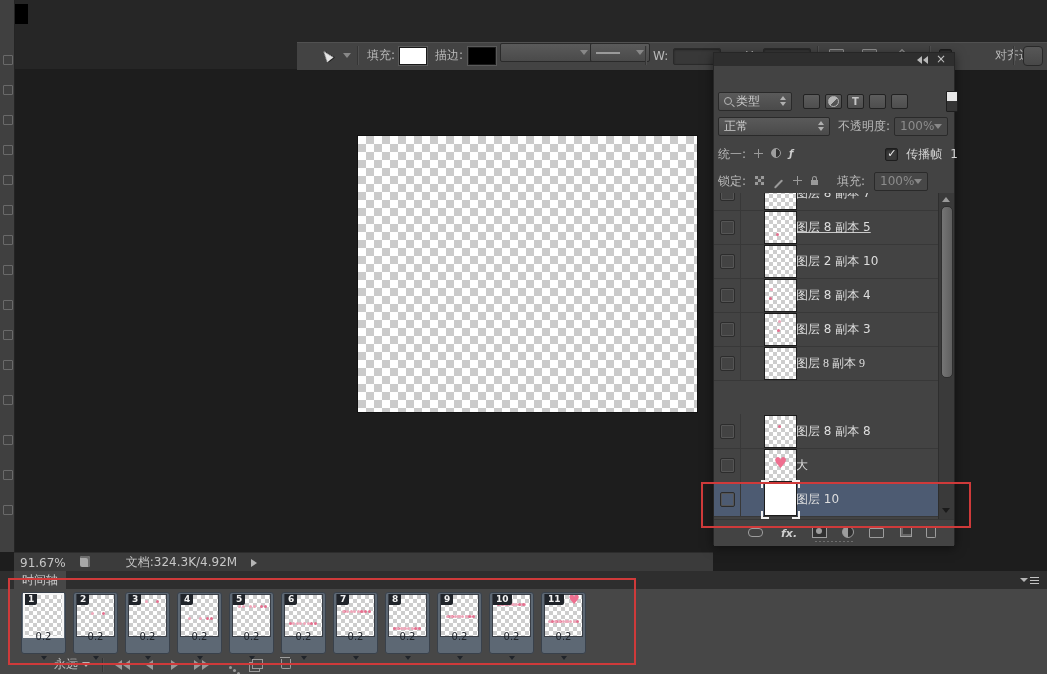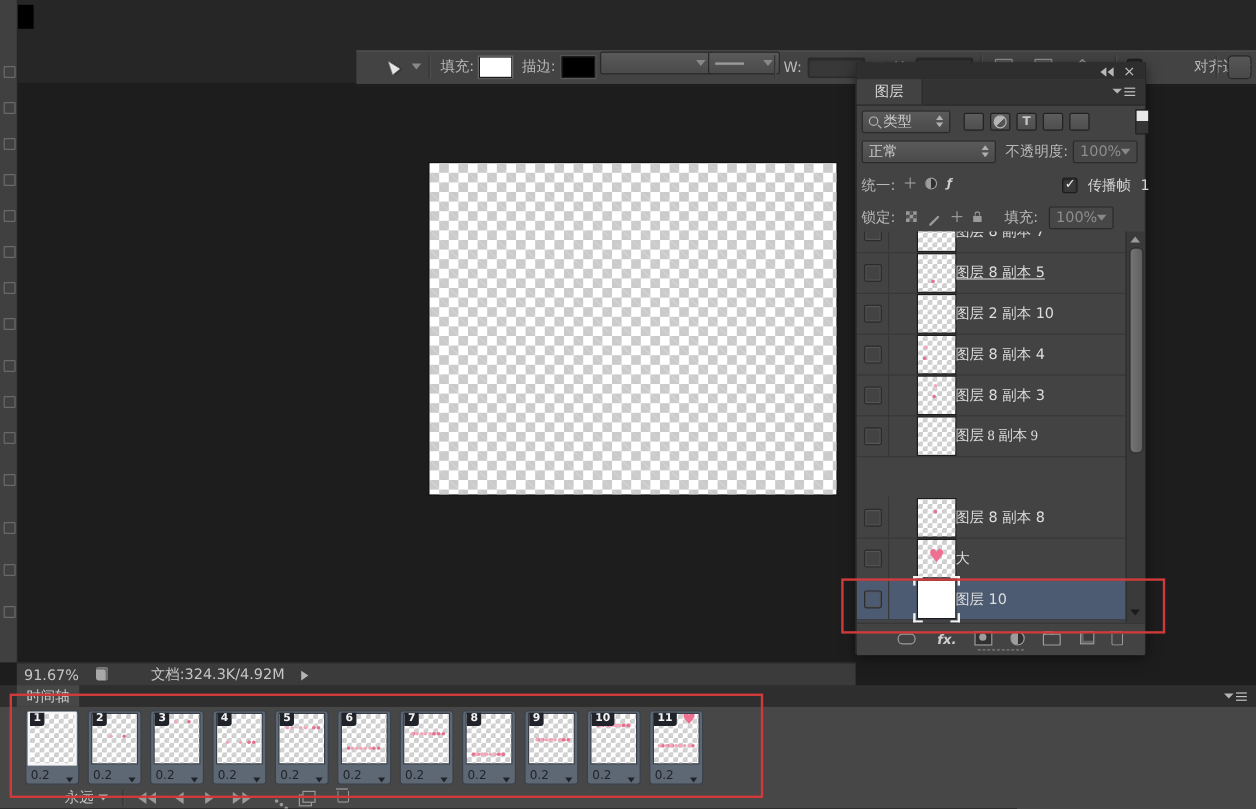--- a/index.html
+++ b/index.html
@@ -124,22 +124,22 @@
   
   .tl-tabstrip{left:0;top:571px;width:1047px;height:18px;background:#2e2e2e;border-bottom:1px solid #232323;}
   .tl-tab{position:absolute;left:14px;top:0;height:18px;width:52px;background:#474747;color:#cccccc;
     display:flex;align-items:center;justify-content:center;font-size:12px;}
   .tl-panel{left:0;top:589px;width:1047px;height:85px;background:#474747;}
   .frame{position:absolute;top:3px;width:45px;height:62px;background:#5d6874;border-radius:3px;border:1px solid #39414b;box-sizing:border-box;}
   .f-thumb{position:relative;overflow:hidden;margin:2px auto 0;width:37px;height:41px;box-shadow:0 0 0 1px #3a3f47;}
   .frame.sel .f-thumb{box-shadow:0 0 0 2px #f5f5f5;}
   .f-num{position:absolute;left:3px;top:1px;background:#20242a;color:#f2f2f2;font-size:9px;font-weight:bold;
     padding:0 3px;line-height:11px;border-radius:0 0 2px 0;}
-  .f-delay{position:absolute;left:0;bottom:1px;width:100%;height:14px;display:flex;align-items:flex-end;justify-content:center;
-    gap:14px;color:#20242a;font-size:10px;}
+  .f-delay{position:absolute;left:0;bottom:1px;width:100%;height:14px;display:flex;align-items:center;justify-content:center;
+    gap:14px;color:#20242a;font-size:10px;flex-direction:column;}
   .f-delay .dtri{border-top-color:#20242a;border-left-width:3px;border-right-width:3px;border-top-width:4px;}
   .tl-controls{position:absolute;left:0;top:66px;width:100%;height:19px;display:flex;align-items:center;color:#c2c2c2;}
   .pb{display:flex;align-items:center;gap:1px;}
   .tri-l{width:0;height:0;border-top:5px solid transparent;border-bottom:5px solid transparent;border-right:7px solid #9a9a9a;}
   .tri-r{width:0;height:0;border-top:5px solid transparent;border-bottom:5px solid transparent;border-left:7px solid #9a9a9a;}
   .ico-tween{width:3px;height:3px;border-radius:50%;background:#9a9a9a;box-shadow:4px 3px 0 #9a9a9a,8px 6px 0 #9a9a9a;margin-top:-6px;}
   .ico-dup{width:9px;height:8px;border:1px solid #9a9a9a;background:#474747;box-shadow:-3px 3px 0 -1px #474747,-3px 3px 0 #9a9a9a;}
   
   .red-rect{position:absolute;border:2px solid #cf3a3a;z-index:20;pointer-events:none;}
 </style>
@@ -233,27 +233,20 @@
 
   <div class="abs canvas checker8"></div>
 
   <div class="abs layers-panel">
     <div class="lp-strip">
       <span class="lp-collapse">
           <i></i>
           <i></i>
         </span>
       <span class="lp-close">×</span>
-    </div>
-    <div class="lp-tabrow">
-      <div class="lp-tab">图层</div>
-      <span class="menu-ico" style="right:8px;top:8px;">
-        <span class="dtri" style="border-top-width:4px;"></span>
-          <span class="lines"></span>
-        </span>
     </div>
 
     <div class="lp-row" style="top:37px;height:22px;padding:0 4px;gap:5px;">
       <div class="combo" style="width:74px;height:19px;gap:4px;box-sizing:border-box;">
         <span class="ico-search"></span>
         <span>类型</span>
         <span class="updown">
             <i class="u"></i>
             <i class="d"></i>
           </span>

